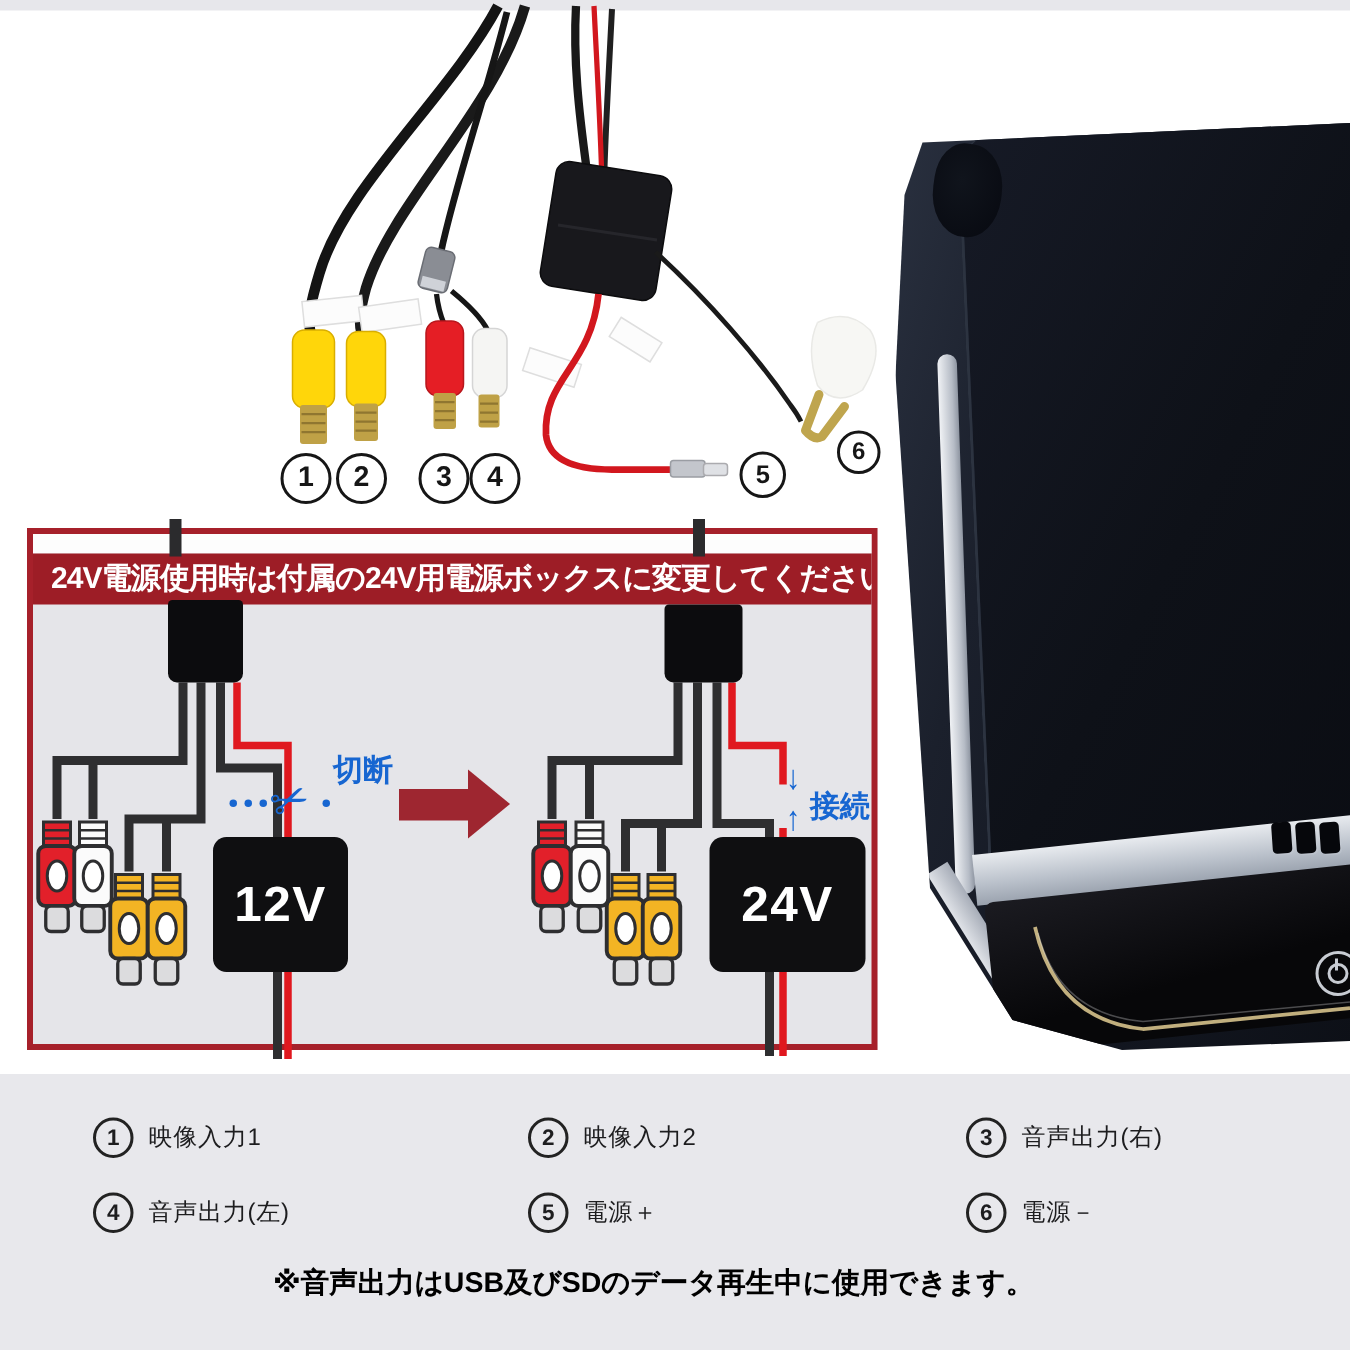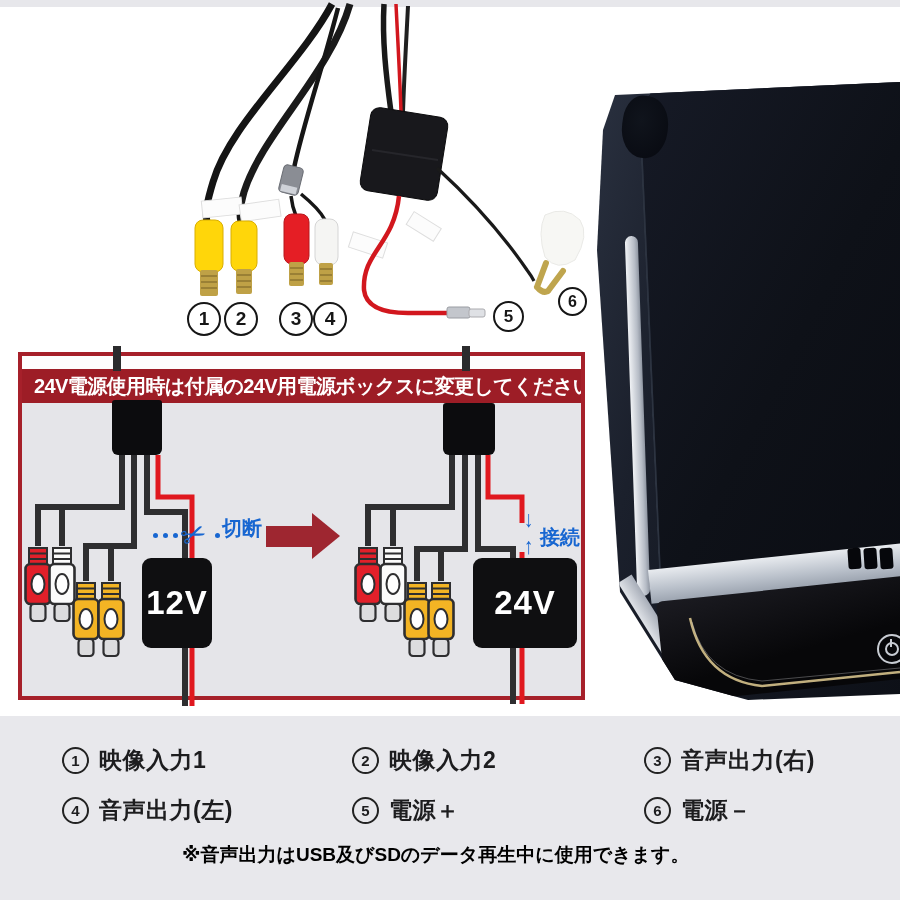--- a/index.html
+++ b/index.html
@@ -79,21 +79,21 @@
   .m-power { position:absolute; left:285px; top:556px; width:26px; height:26px; border:2px solid #c8ccd3;
              border-radius:50%; display:flex; align-items:center; justify-content:center; }
   .m-power-ring { width:10px; height:10px; border:2px solid #c8ccd3; border-radius:50%; }
   .m-power-bar { position:absolute; width:2px; height:8px; background:#c8ccd3; top:3px; left:11px; }
 
   
   .leg { position:absolute; display:flex; align-items:center; gap:10px; z-index:5; }
   .numsm { box-sizing:border-box; width:27px; height:27px; border:2px solid #222; border-radius:50%;
            background:transparent; display:flex; align-items:center; justify-content:center;
            font-weight:700; font-size:15px; color:#1d1d1f; flex:0 0 auto; }
-  .leg-label { font-size:23px; font-weight:700; color:#1d1d1f; letter-spacing:0.5px; white-space:nowrap;text-align:center; }
+  .leg-label { font-size:16px; font-weight:400; color:#1d1d1f; letter-spacing:0.5px; white-space:nowrap;text-align:center; }
   #legend-note { position:absolute; left:182px; top:842px; font-size:19px; font-weight:600; color:#000000; z-index:5; white-space:nowrap; }
 </style>
 </head>
 <body>
 
 <div id="stage">
 
   <div class="abs" id="top-strip"></div>
 
   <svg class="abs" id="photo-svg" width="900" height="352" viewBox="0 0 900 352">
@@ -190,21 +190,21 @@
     </div>
   </div>
 
   <div class="abs" id="panel">
     <div id="panel-gap"></div>
     <div id="panel-header">24V電源使用時は付属の24V用電源ボックスに変更してください</div>
     <div class="stub" style="left:91px;"></div>
     <div class="stub" style="left:440px;"></div>
     <div class="cbox" style="left:90px; top:44px; width:50px; height:55px;"></div>
     <div class="cbox" style="left:421px; top:47px; width:52px; height:52px;"></div>
-    <div class="vbox" style="left:120px; top:202px; width:70px; height:90px;">12V</div>
+    <div class="vbox" style="left:120px; top:202px; width:90px; height:90px;">12V</div>
     <div class="vbox" style="left:451px; top:202px; width:104px; height:90px;">24V</div>
   </div>
 
   <svg class="abs" id="diagram-svg" width="900" height="900" viewBox="0 0 900 900">
     <defs>
       <g id="rca">
         <rect x="-9" y="0" width="18" height="16" fill="var(--c,#ccc)" stroke="#2e2e30" stroke-width="2"></rect>
         <path d="M-9,5.5 H9 M-9,11 H9" stroke="#2e2e30" stroke-width="1.8"></path>
         <rect x="-12.5" y="16" width="25" height="40" rx="5" fill="var(--c,#ccc)" stroke="#2e2e30" stroke-width="2.6"></rect>
         <ellipse cx="0" cy="36" rx="6.5" ry="10" fill="#ffffff" stroke="#2e2e30" stroke-width="2"></ellipse>
@@ -251,21 +251,21 @@
       <use href="#rca" transform="translate(417,583)" style="--c:#f3b424"></use>
       <use href="#rca" transform="translate(441,583)" style="--c:#f3b424"></use>
     </g>
   </svg>
 
   <div class="dot" style="left:153px; top:533px;"></div>
   <div class="dot" style="left:163px; top:533px;"></div>
   <div class="dot" style="left:173px; top:533px;"></div>
   <div class="abs" id="scissors" style="left:181px; top:520px;">✂</div>
   <div class="dot" style="left:215px; top:533px;"></div>
-  <div class="bluetext" style="left:222px; top:515px;">切断</div>
+  <div class="bluetext" style="left:222px; top:500px;">切断</div>
 
   <div id="arrow-shaft"></div>
   <div id="arrow-head"></div>
 
   <div class="varrow" style="left:524px; top:510px;">↓</div>
   <div class="varrow" style="left:524px; top:537px;">↑</div>
   <div class="bluetext" style="left:540px; top:524px;text-align:right;">接続</div>
 
   <div class="abs" id="bottom-area"></div>
 

